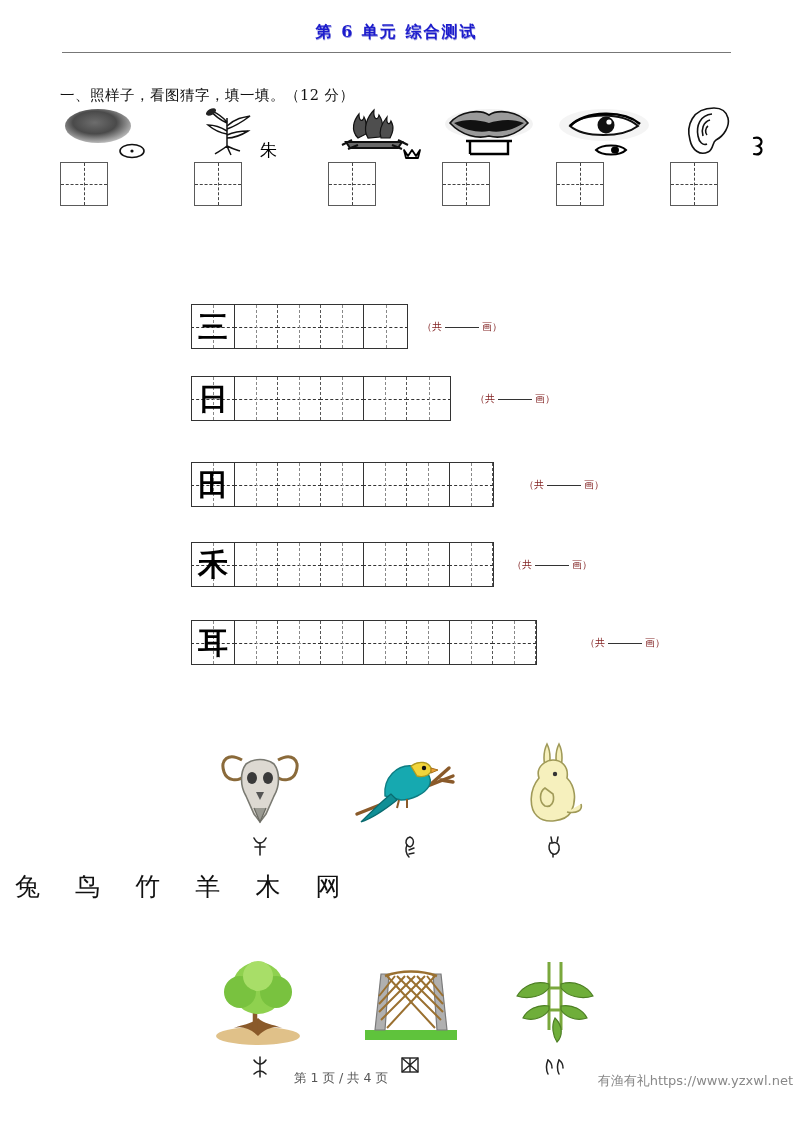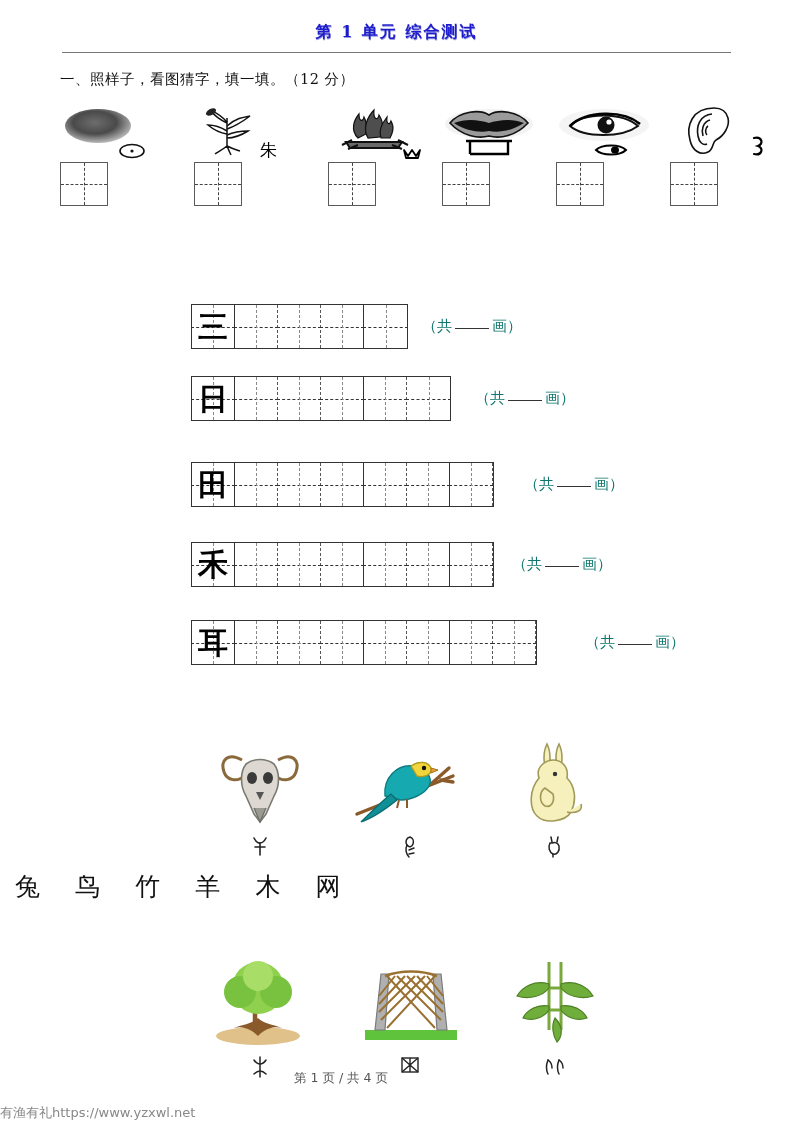--- a/index.html
+++ b/index.html
@@ -33,21 +33,21 @@
     border-top: 1.5px solid #777;
   }
 
   
   .sec-heading {
     font-size: 14.5px;
     color: #111;
     font-family: "DejaVu Serif", "Liberation Serif", serif;
     letter-spacing: 0.5px;
   }
-  .s1-head { position: absolute; left: 60px; top: 70px; }
+  .s1-head { position: absolute; left: 60px; top: 86px; }
 
   .pic-row { position: absolute; left: 60px; top: 104px; width: 680px; height: 145px; }
   .pic-col { position: absolute; width: 112px; text-align: left; }
 
   .glyph-art { position: relative; height: 58px; }
 
   .tzg {
     width: 48px; height: 44px;
     border: 1px solid #5a5a5a;
     position: relative;
@@ -93,24 +93,24 @@
   .hanzi {
     position: relative; z-index: 3;
     font-size: 30px;
     line-height: 1;
     color: #000;
     font-family: "DejaVu Serif", "Liberation Serif", serif;
     font-weight: 600;
   }
   .count-text {
     margin-left: 14px;
-    font-size: 15px;
+    font-size: 10px;
     white-space: nowrap;
     font-family: "DejaVu Serif", "Liberation Serif", serif;
-    color: #0f766e;
+    color: #7f1d1d;
   }
   .blank-line {
     display: inline-block;
     width: 34px;
     border-bottom: 1px solid #333;
     margin: 0 3px;
     vertical-align: 2px;
   }
 
   
@@ -138,35 +138,35 @@
 
   
   .footer {
     position: absolute; left: 0; top: 1070px; width: 682px;
     text-align: center;
     font-size: 12.5px;
     color: #555;
   }
   .footer .pageno { position: relative; z-index: 2; }
   .watermark {
-    position: absolute; left: 0; top: 1104px; width: 793px;
-    text-align: left;
+    position: absolute; left: 0; top: 1072px; width: 793px;
+    text-align: right;
     font-size: 13px;
     color: #888;
     z-index: 1;
     letter-spacing: 0px;
   }
 </style>
 </head>
 <body>
 
 <div class="page">
 
   <div class="title-bar">
-    <div class="title">第 1 单元  综合测试</div>
+    <div class="title">第 6 单元  综合测试</div>
   </div>
   <div class="title-rule"></div>
 
   <div class="sec-heading s1-head">一、照样子，看图猜字，填一填。（12 分）</div>
 
   <div class="pic-row">
 
     <div class="pic-col" style="left:0px;">
       <div class="glyph-art">
         <svg class="art-svg" width="110" height="58" viewBox="0 0 110 58">

